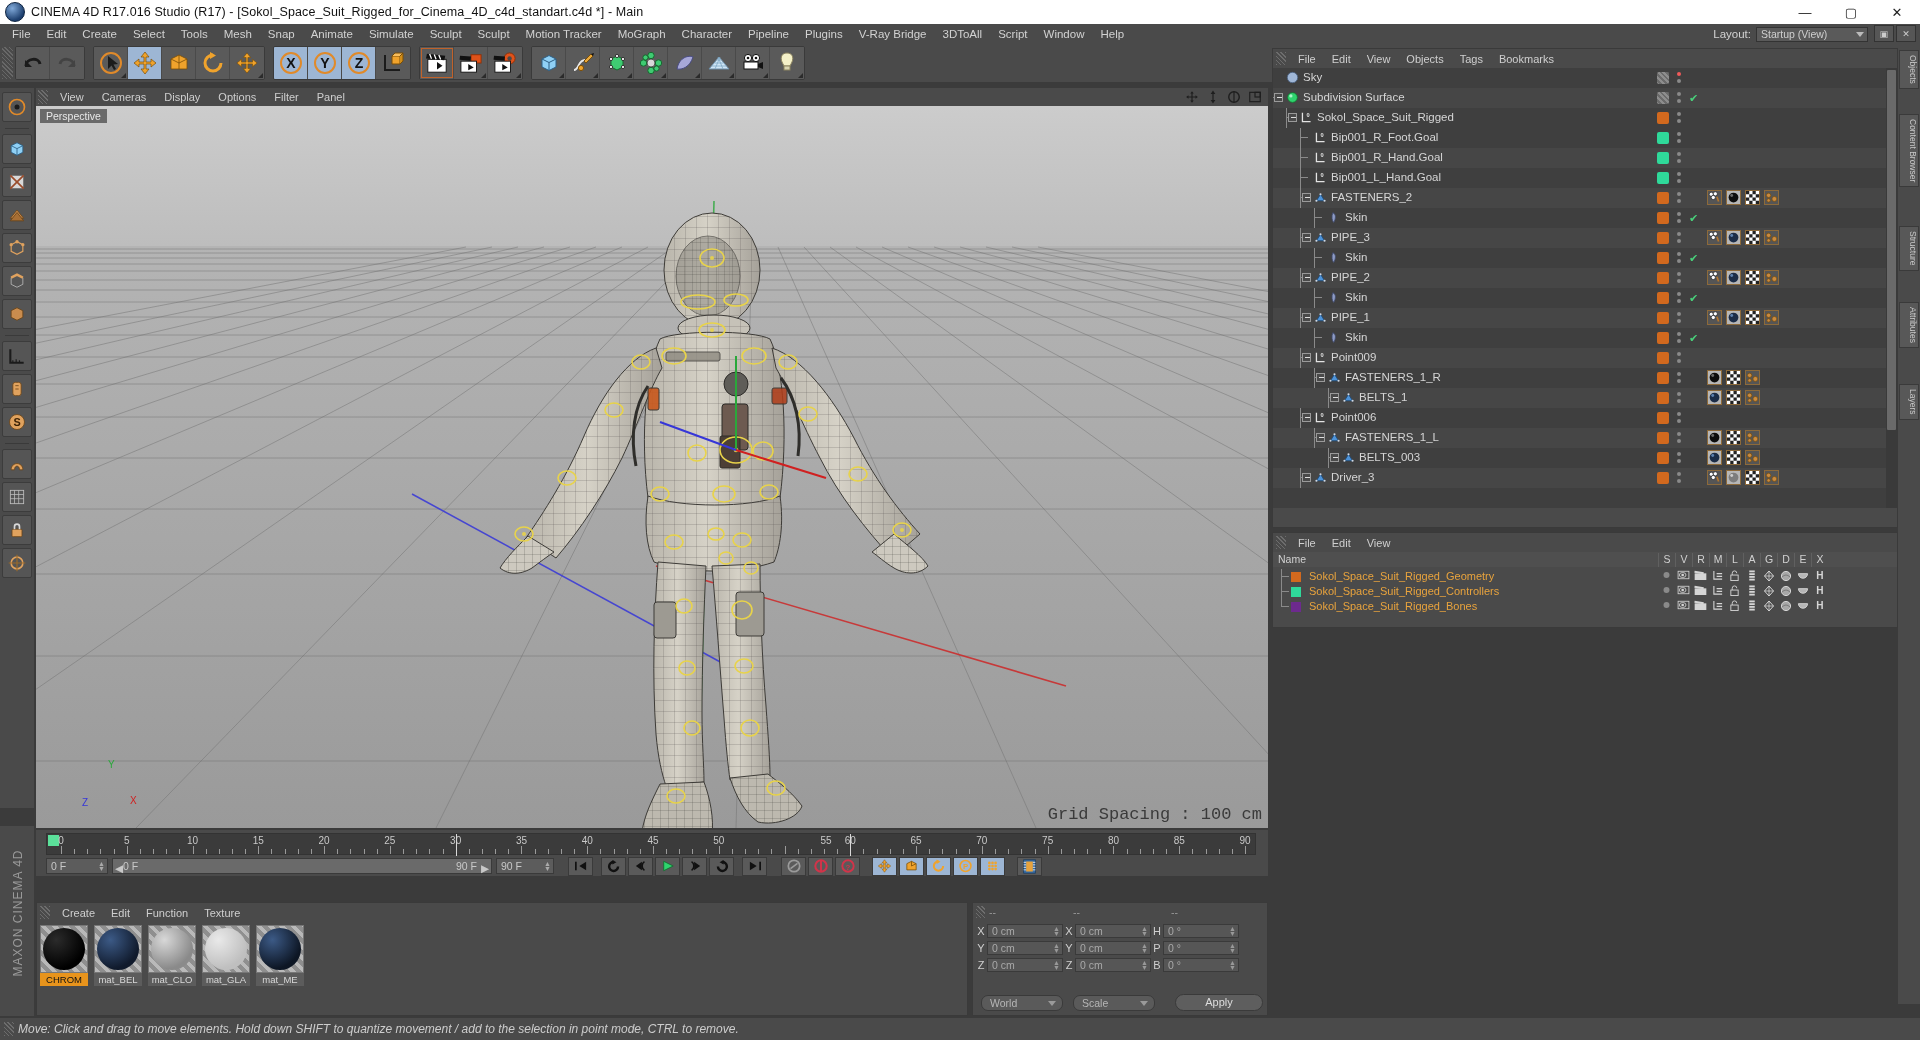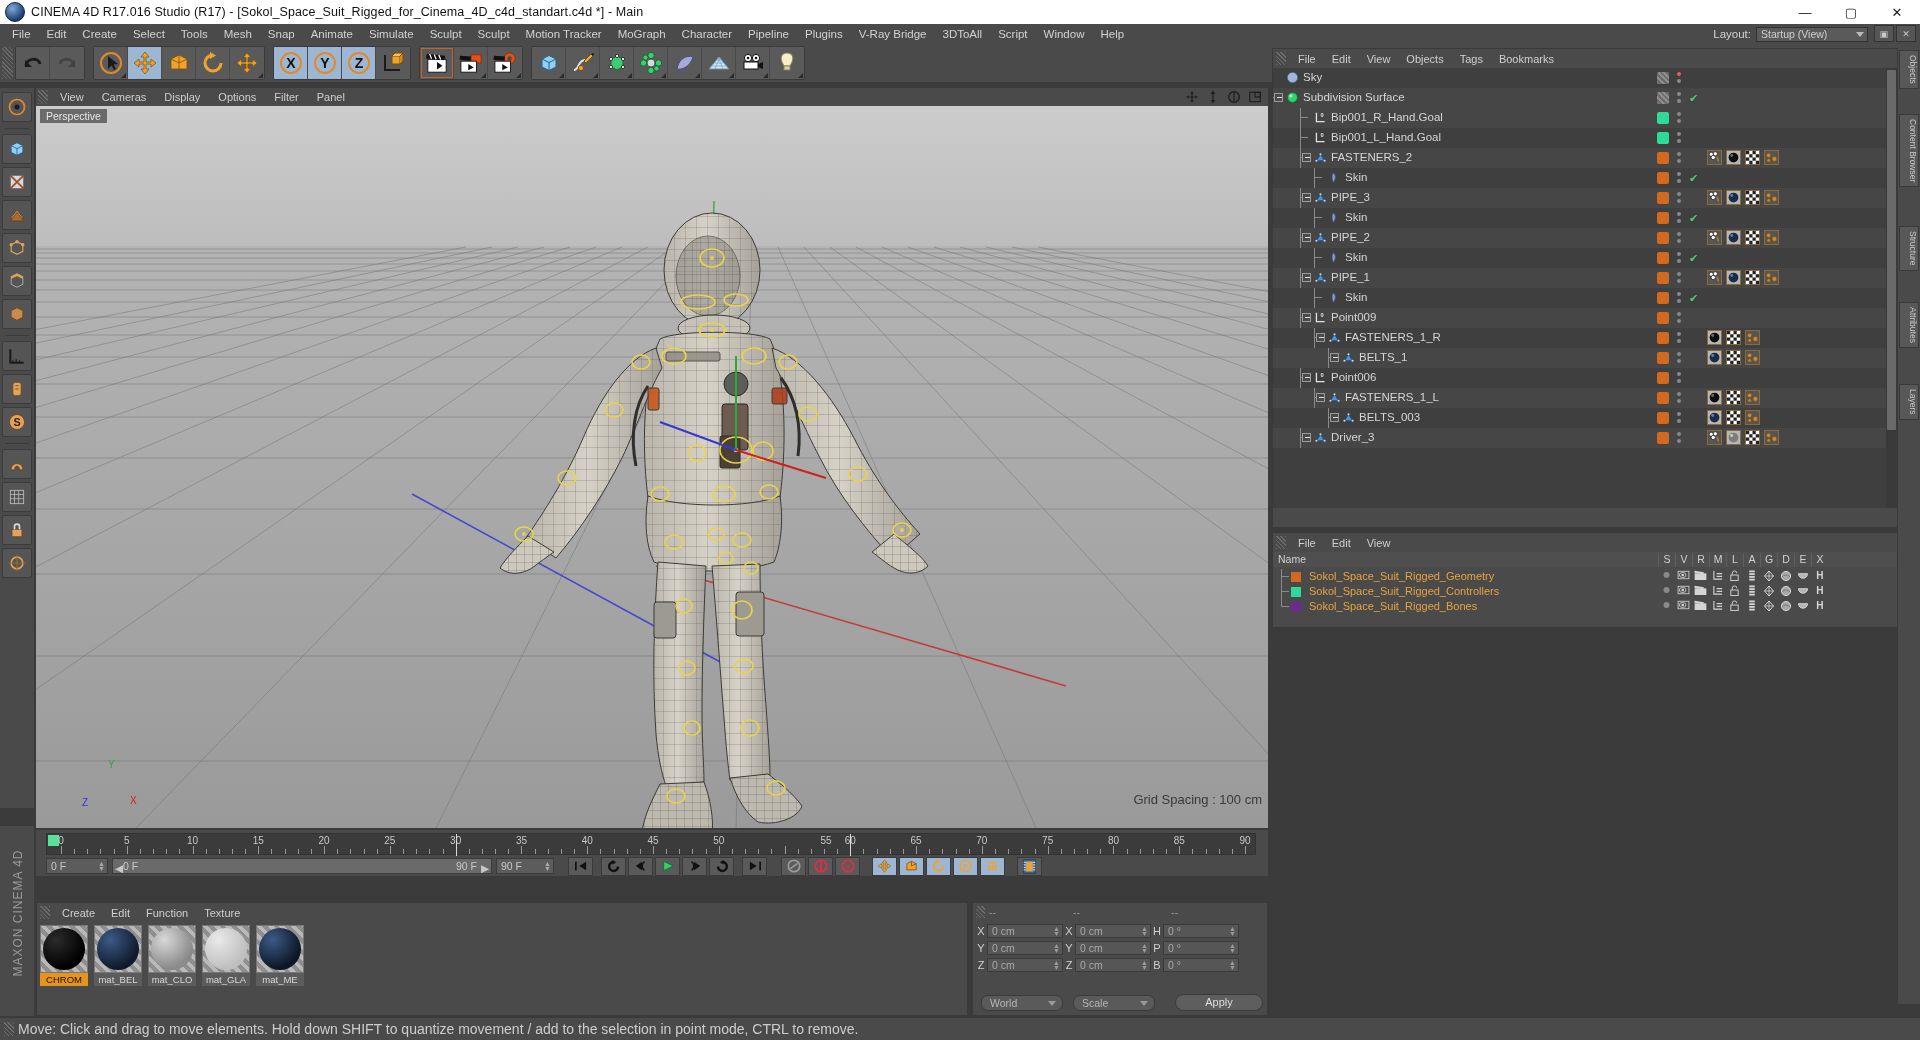--- a/index.html
+++ b/index.html
@@ -79,22 +79,22 @@
     background:#4a4a4a; display:flex; align-items:center; }
   #vpmenu .g { width:10px;height:14px;margin:0 3px 0 2px;
     background-image:repeating-linear-gradient(45deg,#6d6d6d 0 1px,transparent 1px 3px);}
   #vpmenu .mi { font-size:11px; color:#cfcfcf; padding:0 9px; }
   #vpnavicons { position:absolute; right:6px; top:2px; display:flex; gap:7px; }
   #viewport { position:absolute; left:0; top:18px; width:1232px; height:722px;
     background:linear-gradient(#c8c8c8 0%, #bcbcbc 26%, #b2b2b2 26.2%, #9d9d9d 100%);
     overflow:hidden; }
   #perspLabel { position:absolute; left:4px; top:3px; font-size:10.5px; color:#e8e8e8;
     background:#6a6a6a; padding:1px 6px; z-index:6;}
-  #gridspacing { position:absolute; right:6px; bottom:21px; font-size:13px; color:#3a3a3a;
-    z-index:6; }
+  #gridspacing { position:absolute; right:6px; bottom:4px; font-size:17px; color:#3a3a3a;
+    z-index:6;font-family:Liberation Mono, monospace; }
   .axisLbl { position:absolute; z-index:6; font-size:10px; }
 
   
   #objmgr { position:absolute; left:1272px; top:48px; width:626px; height:480px;
     background:#4a4a4a; border:1px solid #3a3a3a;}
   .pmenu { height:19px; background:#4a4a4a; display:flex; align-items:center; }
   .pmenu .g { width:10px;height:13px;margin:0 4px 0 3px;
     background-image:repeating-linear-gradient(45deg,#6d6d6d 0 1px,transparent 1px 3px);}
   .pmenu .mi { font-size:11px; color:#cfcfcf; padding:0 8px; }
   #objtree { position:absolute; left:0; top:19px; width:624px; height:440px;
@@ -191,21 +191,21 @@
     border-left:4px solid transparent;border-right:4px solid transparent;border-top:5px solid #9a9a9a;}
   #applybtn { position:absolute; right:4px; bottom:4px; width:88px; height:17px;
     background:#5e5e5e; border:1px solid #3a3a3a; border-radius:9px; font-size:11px;
     color:#ddd; text-align:center; line-height:15px;}
 
   
   #statusbar { position:absolute; left:0; bottom:0; width:1920px; height:22px;
     background:#4a4a4a; display:flex; align-items:center; }
   #statusbar .g { width:10px;height:14px;margin:0 4px 0 4px;
     background-image:repeating-linear-gradient(45deg,#6d6d6d 0 1px,transparent 1px 3px);}
-  #statusbar .txt { font-size:14px; color:#cdcdcd; }
+  #statusbar .txt { font-size:12px; color:#cdcdcd;font-style:italic; }
 </style>
 </head>
 <body>
 
 <div id="titlebar">
   <div class="tb-icon"></div>
   <div class="tb-text">CINEMA 4D R17.016 Studio (R17) - [Sokol_Space_Suit_Rigged_for_Cinema_4D_c4d_standart.c4d *] - Main</div>
   <div id="winbtns">
     <div>—</div>
     <div>▢</div>
@@ -798,20 +798,59 @@
             <circle cx="6" cy="6" r="2" fill="#a8f6c8"></circle>
           </svg></span>
         <span class="oname" style="position:absolute;left:30px;top:3px">Subdivision Surface</span>
         <span class="colbar">
           <span class="swatch" style="background-image:repeating-linear-gradient(45deg,#8d8d8d 0 2px,#6b6b6b 2px 4px)"></span>
           <span class="dots">
             <i></i>
             <i></i>
           </span>
           <span class="chk">✔</span>
+          <span class="tagstrip"></span>
+        </span>
+      </div>
+      <div class="orow">
+        <span style="position:absolute;left:0;top:0;width:100%;height:100%"></span>
+        <span style="position:absolute;left:13px;top:9px;width:8px;height:1px;background:#8a8a8a"></span>
+        <span style="position:absolute;left:13px;top:0;width:1px;height:20px;background:#8a8a8a"></span>
+        <span style="position:absolute;left:15px;top:5px;width:9px;height:9px;border:1px solid #9a9a9a;background:#4a4a4a">
+          <span style="position:absolute;left:1.5px;top:3px;width:5px;height:1px;background:#ddd"></span>
+        </span>
+        <span style="position:absolute;left:27px;top:3px"><svg width="13" height="13" viewBox="0 0 16 16">
+            <path d="M3 2 V13 H13" fill="none" stroke="#e3e3e3" stroke-width="1.6"></path>
+            <text x="10" y="7.5" font-size="7" font-weight="bold" fill="#e3e3e3" font-family="Liberation Sans" text-anchor="middle">0</text>
+          </svg></span>
+        <span class="oname" style="position:absolute;left:44px;top:3px">Sokol_Space_Suit_Rigged</span>
+        <span class="colbar">
+          <span class="swatch" style="background:#d2691e"></span>
+          <span class="dots">
+            <i></i>
+            <i></i>
+          </span>
+          <span class="tagstrip"></span>
+        </span>
+      </div>
+      <div class="orow">
+        <span style="position:absolute;left:0;top:0;width:100%;height:100%"></span>
+        <span style="position:absolute;left:27px;top:9px;width:8px;height:1px;background:#8a8a8a"></span>
+        <span style="position:absolute;left:27px;top:0;width:1px;height:20px;background:#8a8a8a"></span>
+        <span style="position:absolute;left:41px;top:3px"><svg width="13" height="13" viewBox="0 0 16 16">
+            <path d="M3 2 V13 H13" fill="none" stroke="#e3e3e3" stroke-width="1.6"></path>
+            <text x="10" y="7.5" font-size="7" font-weight="bold" fill="#e3e3e3" font-family="Liberation Sans" text-anchor="middle">0</text>
+          </svg></span>
+        <span class="oname" style="position:absolute;left:58px;top:3px">Bip001_R_Foot.Goal</span>
+        <span class="colbar">
+          <span class="swatch" style="background:#2fd99a"></span>
+          <span class="dots">
+            <i></i>
+            <i></i>
+          </span>
           <span class="tagstrip"></span>
         </span>
       </div>
       <div class="orow alt">
         <span style="position:absolute;left:0;top:0;width:100%;height:100%"></span>
         <span style="position:absolute;left:27px;top:9px;width:8px;height:1px;background:#8a8a8a"></span>
         <span style="position:absolute;left:27px;top:0;width:1px;height:20px;background:#8a8a8a"></span>
         <span style="position:absolute;left:41px;top:3px"><svg width="13" height="13" viewBox="0 0 16 16">
             <path d="M3 2 V13 H13" fill="none" stroke="#e3e3e3" stroke-width="1.6"></path>
             <text x="10" y="7.5" font-size="7" font-weight="bold" fill="#e3e3e3" font-family="Liberation Sans" text-anchor="middle">0</text>

